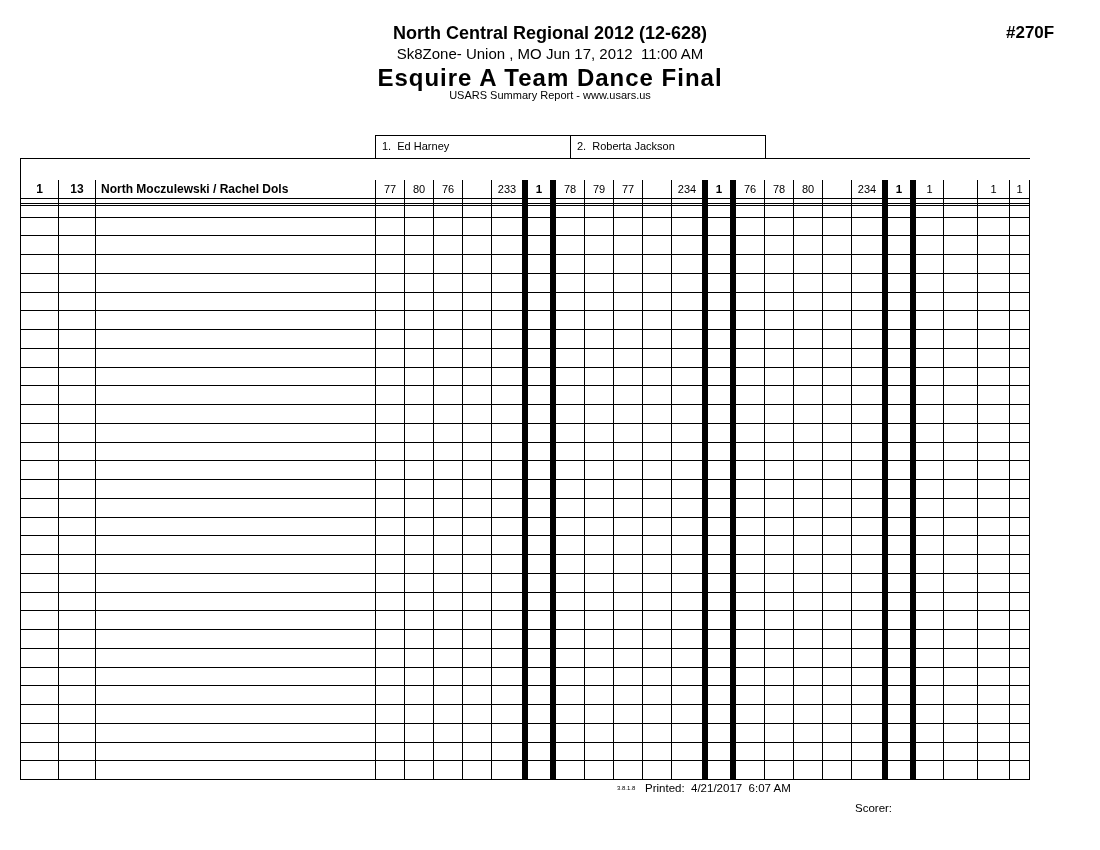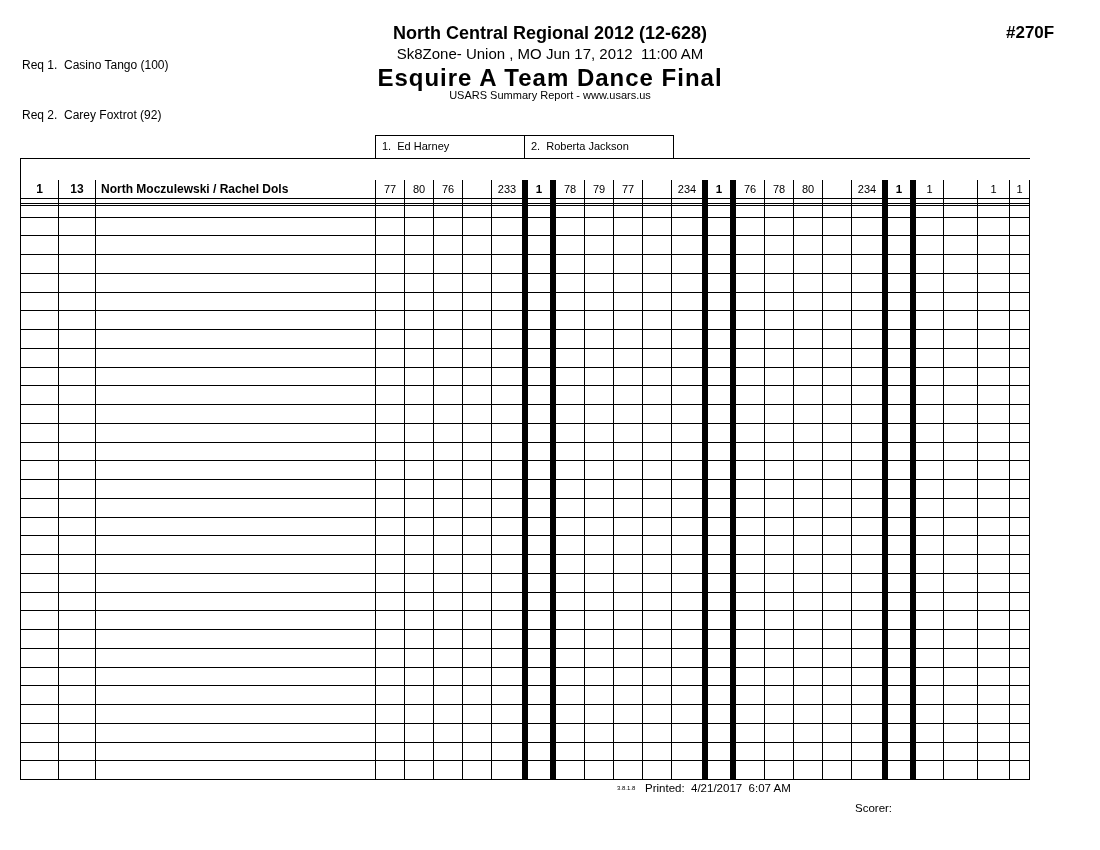--- a/index.html
+++ b/index.html
@@ -25,21 +25,21 @@
   .h-title  { position: absolute; left: 0; right: 0; top: 23px; text-align: center; font-size: 18px; font-weight: bold; white-space: pre; }
   .h-venue  { position: absolute; left: 0; right: 0; top: 45px; text-align: center; font-size: 15px; white-space: pre; }
   .h-event  { position: absolute; left: 0; right: 0; top: 64px; text-align: center; font-size: 24px; font-weight: bold; letter-spacing: 1px; white-space: pre; }
   .h-report { position: absolute; left: 0; right: 0; top: 89px; text-align: center; font-size: 11px; white-space: pre; }
   .h-num    { position: absolute; left: 958px; top: 23px; font-size: 17px; font-weight: bold; margin-left: 48px; }
 
   
   .judges-row { position: absolute; left: 375px; top: 135px; display: flex; }
   .judge-box {
     box-sizing: border-box;
-    width: 150px;
+    width: 196px;
     height: 24px;
     border: 1px solid #000000;
     background: #ffffff;
     font-size: 11px;
     padding: 4px 4px 0 6px;
     white-space: pre;
     overflow: hidden;
   }
   .judge-box + .judge-box { margin-left: -1px; }
 
@@ -74,25 +74,20 @@
   
   .f-version { position: absolute; left: 617px; top: 785px; font-size: 6px; white-space: pre; }
   .f-printed { position: absolute; left: 645px; top: 782px; font-size: 11.5px; white-space: pre; }
   .f-scorer  { position: absolute; left: 855px; top: 782px; font-size: 11.5px; white-space: pre; margin-top: 20px; }
 </style>
 </head>
 <body>
 
 <div class="page">
 
-  <div class="reqs">
-    <div>Req 1.  Casino Tango (100)</div>
-    <div>Req 2.  Carey Foxtrot (92)</div>
-    <div>Req 3.  12 Step (100)</div>
-  </div>
 
   <div class="h-title">North Central Regional 2012 (12-628)</div>
   <div class="h-venue">Sk8Zone- Union , MO Jun 17, 2012  11:00 AM</div>
   <div class="h-event">Esquire A Team Dance Final</div>
   <div class="h-report">USARS Summary Report - www.usars.us</div>
   <div class="h-num">#270F</div>
 
   <div class="judges-row" id="judges-row">
       <div class="judge-box">1.  Ed Harney</div>
       <div class="judge-box">2.  Roberta Jackson</div>

